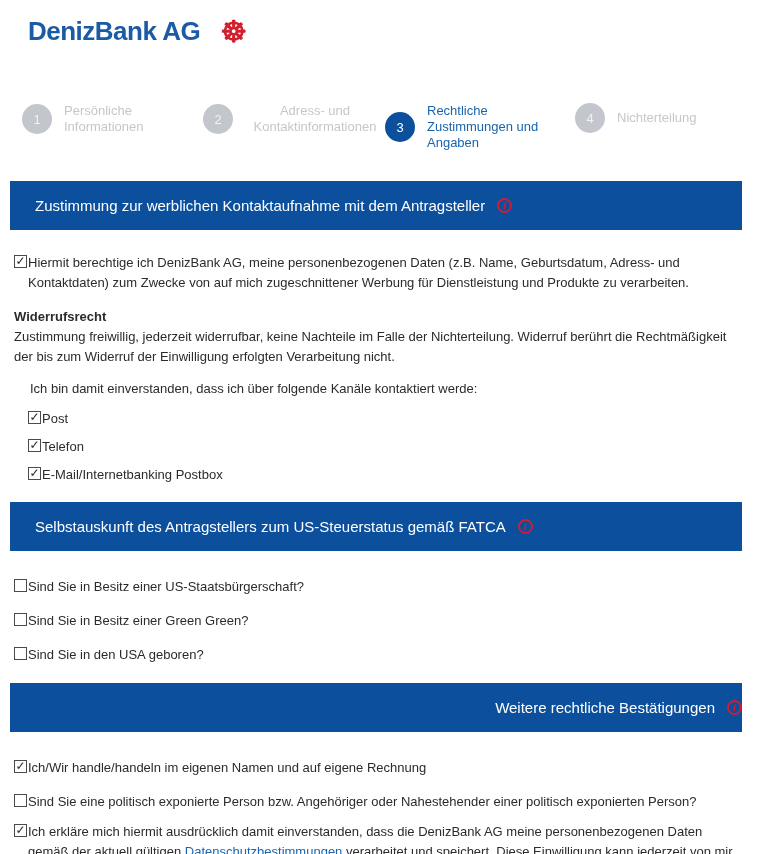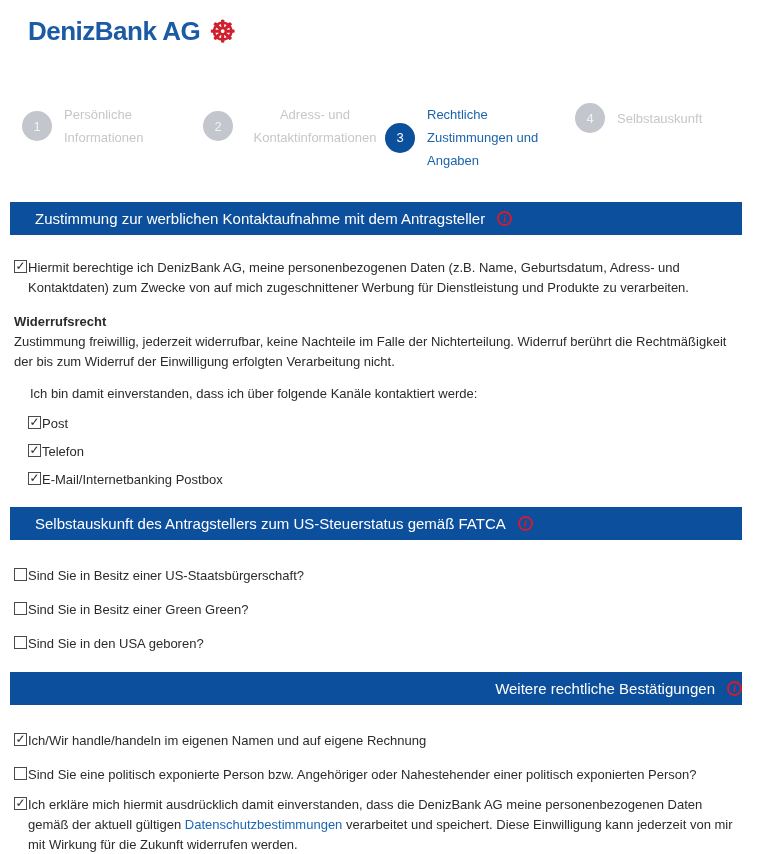--- a/index.html
+++ b/index.html
@@ -8,21 +8,21 @@
     width: 762px;
     min-height: 854px;
     font-family: "Liberation Sans", sans-serif;
     color: #2b2b2b;
     position: relative;
     margin: 0 auto;
   }
 
   
   .header { padding: 16px 0 0 28px; height: 56px; }
-  .logo { display: flex; align-items: center; gap: 9px; }
+  .logo { display: flex; align-items: center; gap: 20px; }
   .logo-text {
     font-size: 26px;
     font-weight: 700;
     letter-spacing: -0.5px;
     color: #1b5aa5;
   }
   .logo-wheel {
     font-size: 30px;
     line-height: 30px;
     color: #d0202e;
@@ -45,34 +45,34 @@
     border-radius: 50%;
     background: #c3c6cc;
     color: #f2f3f5;
     font-size: 13px;
     display: flex; align-items: center; justify-content: center;
     flex: 0 0 auto;
   }
   .step-label {
     margin-left: 12px;
     font-size: 13px;
-    line-height: 23px;
+    line-height: 16px;
     color: #c6c7cb;
   }
   .step.active .step-circle { background: #0b4f9d; color: #ffffff; }
   .step.active .step-label { color: #1a64ad; }
   .step-1 .step-label { max-width: 95px; }
   .step-2 .step-label { max-width: 150px; text-align: center; }
   .step-3 .step-label { max-width: 165px; }
   .step-4 .step-label { max-width: 130px; }
 
   
   .section-bar {
     margin: 0 20px 0 10px;
-    height: 33px;
+    height: 49px;
     background: #0b4f9d;
     color: #ffffff;
     display: flex;
     align-items: center;
     padding-left: 25px;
     font-size: 15px;
   }
   .bar-1 { margin-top: 30px; }
   .bar-2 { margin-top: 19px; }
   .bar-3 { margin-top: 21px; justify-content: flex-end; }
@@ -143,21 +143,21 @@
   <div class="step step-2">
     <div class="step-circle">2</div>
     <div class="step-label">Adress- und Kontaktinformationen</div>
   </div>
   <div class="step step-3 active">
     <div class="step-circle">3</div>
     <div class="step-label">Rechtliche Zustimmungen und Angaben</div>
   </div>
   <div class="step step-4">
     <div class="step-circle">4</div>
-    <div class="step-label">Selbstauskunft</div>
+    <div class="step-label">Nichterteilung</div>
   </div>
 </div>
 
 <div class="section-bar bar-1">
   <span>Zustimmung zur werblichen Kontaktaufnahme mit dem Antragsteller</span>
   <span class="info-icon">i</span>
 </div>
 
 <div class="content">
   <div class="cb-row s1-consent">

